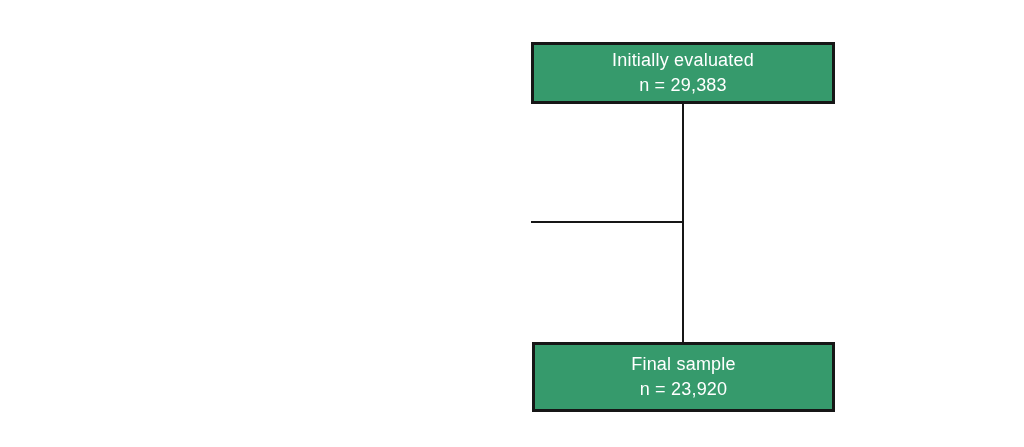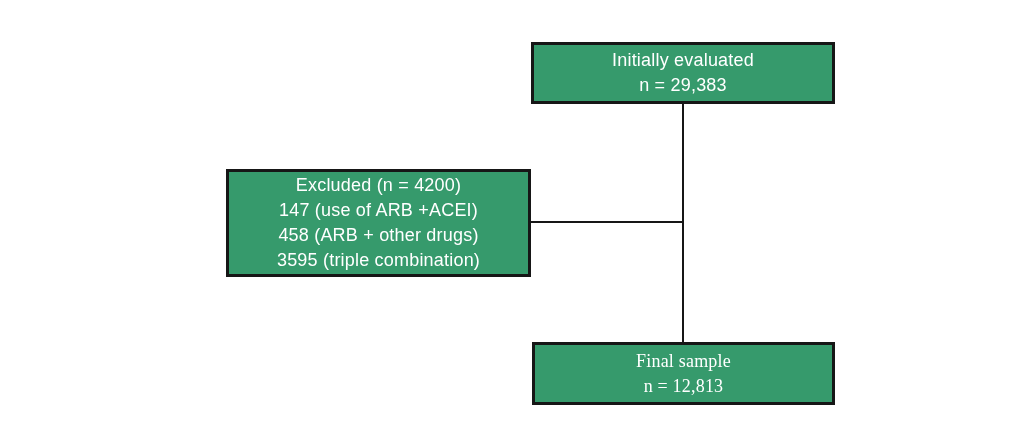--- a/index.html
+++ b/index.html
@@ -30,42 +30,36 @@
     line-height: 25px;
     letter-spacing: 0.2px;
   }
   .node .line { white-space: nowrap; }
   .connector {
     position: absolute;
     background: #161616;
   }
   #node-initially-evaluated { left: 531px; top: 42px;  width: 304px; height: 62px; }
   #node-excluded            { left: 226px; top: 169px; width: 305px; height: 108px; }
-  #node-final-sample        { left: 532px; top: 342px; width: 303px; height: 63px; font-family: Liberation Serif, serif; }
+  #node-final-sample        { left: 532px; top: 342px; width: 303px; height: 70px; }
   #connector-vertical   { left: 682px; top: 104px; width: 2px;   height: 238px; }
   #connector-horizontal { left: 531px; top: 221px; width: 152px; height: 2px; }
 </style>
 </head>
 <body>
 
 <div class="canvas">
 
   <div class="connector" id="connector-vertical"></div>
   <div class="connector" id="connector-horizontal"></div>
 
   <div class="node" id="node-initially-evaluated">
     <div class="line">Initially evaluated</div>
     <div class="line">n = 29,383</div>
   </div>
 
-  <div class="node" id="node-excluded">
-    <div class="line">Excluded (n = 4200)</div>
-    <div class="line">147 (use of ARB +ACEI)</div>
-    <div class="line">458 (ARB + other drugs)</div>
-    <div class="line">3595 (triple combination)</div>
-  </div>
 
   <div class="node" id="node-final-sample">
     <div class="line">Final sample</div>
-    <div class="line">n = 12,813</div>
+    <div class="line">n = 23,920</div>
   </div>
 
 </div>
 
 </body></html>

